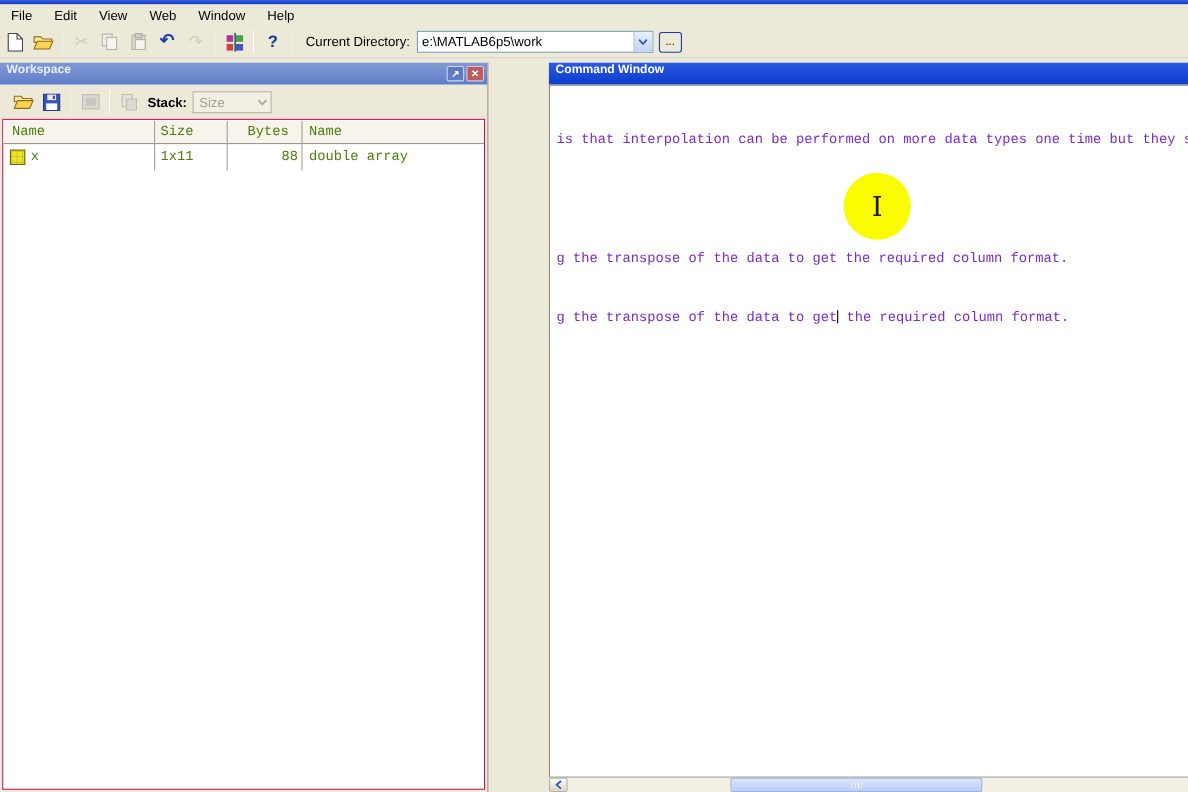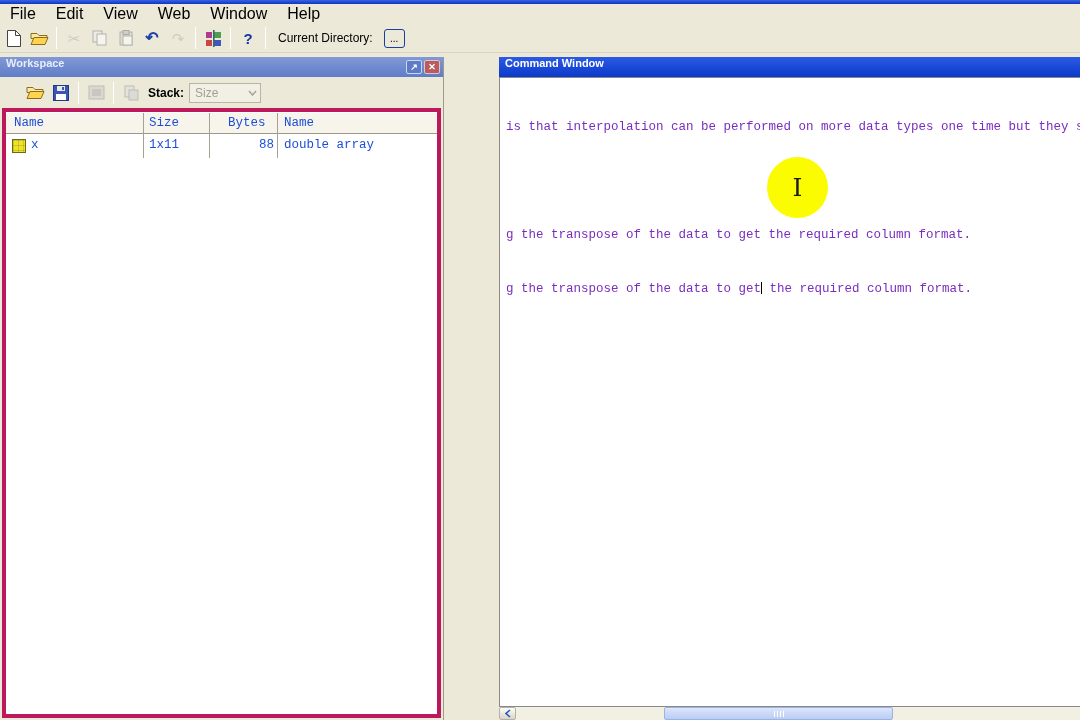--- a/index.html
+++ b/index.html
@@ -6,21 +6,21 @@
   html,body { width:1080px; height:720px; overflow:hidden; }
   body { font-family:"Liberation Sans", sans-serif; background:#ECE9D8; position:relative; }
   .screen { position:absolute; inset:0; width:1080px; height:720px; background:#ECE9D8; }
 
   
   .top-strip { position:absolute; left:0; top:0; width:1080px; height:4px;
     background:linear-gradient(#3A63E0,#0B35C4); }
 
   
   .menubar { position:absolute; left:0; top:4px; width:1080px; height:20px;
-    background:#ECE9D8; display:flex; align-items:center; font-size:16px; color:#000; }
+    background:#ECE9D8; display:flex; align-items:center; font-size:12px; color:#000; }
   .menubar span { padding:2px 10px; cursor:default; }
 
   
   .toolbar { position:absolute; left:0; top:24px; width:1080px; height:29px;
     background:#ECE9D8; display:flex; align-items:center; border-bottom:1px solid #D9D5C6; }
   .tbtn { width:24px; height:24px; display:flex; align-items:center; justify-content:center; margin:0 1px; }
   .sep { width:1px; height:22px; background:#C9C5B4; border-right:1px solid #fff; margin:0 4px; }
   .glyph { font-size:15px; line-height:1; }
   .disabled { color:#B7B3A4 !important; filter:grayscale(1) opacity(.55); }
   .undo-glyph { color:#1D3FA8; font-weight:bold; font-size:16px; }
@@ -42,25 +42,25 @@
   .titlebar.active { background:linear-gradient(#2B5AE4,#0C3ACA); }
   .tb-btns { position:absolute; right:3px; top:3px; display:flex; gap:2px; }
   .tb-btn { width:16px; height:14px; border-radius:2px; display:flex; align-items:center;
     justify-content:center; font-size:9px; color:#fff; font-weight:bold; line-height:1; }
   .undock-i { background:#5F7BC8; border:1px solid #CBD6F0; }
   .close-i  { background:#BA5B60; border:1px solid #D8C8CA; }
   .undock-a { background:#2E57D6; border:1px solid #F0F4FF; }
   .close-a  { background:#E6422A; border:1px solid #F4D7CE; }
 
   
-  .ws-toolbar { position:absolute; left:14px; top:20px; width:100%; height:31px;
+  .ws-toolbar { position:absolute; left:0; top:20px; width:100%; height:31px;
     background:#ECE9D8; display:flex; align-items:center; padding-left:8px; }
   .ws-content { position:absolute; left:2px; top:51px; width:439px; height:610px;
-    background:#fff; border:4px solid #be185d; font-family:"Liberation Mono", monospace;
-    font-size:12.5px; color:#1d4ed8; }
+    background:#fff; border:1px solid #be185d; font-family:"Liberation Mono", monospace;
+    font-size:12.5px; color:#4d7c0f; }
   .tbl-header { position:absolute; left:0; top:1px; width:100%; height:21px;
     background:#F6F4EB; border-bottom:1px solid #9D9A8C; }
   .col-line { position:absolute; top:1px; width:1px; height:45px; background:#A5A294; }
   .hcell, .rcell { position:absolute; top:3px; white-space:nowrap; }
   .tbl-row { position:absolute; left:0; top:23px; width:100%; height:23px; }
   .var-icon { position:absolute; left:6px; top:4px; width:14px; height:14px;
     background:#EFE32A; border:1px solid #6B6B17;
     background-image:linear-gradient(#00000022 1px, transparent 1px),
                      linear-gradient(90deg,#00000022 1px, transparent 1px);
     background-size:5px 5px; }
@@ -167,20 +167,28 @@
             <rect x="8" y="0" width="1.6" height="17" fill="#2A7070"></rect>
           </svg>
       </span>
     </div>
     <div class="sep"></div>
     <div class="tbtn">
       <span class="glyph help-glyph">?</span>
     </div>
     <div class="sep"></div>
     <span class="cd-label">Current Directory:</span>
+    <div class="combo">
+      <span>e:\MATLAB6p5\work</span>
+      <span class="combo-arrow-btn">
+        <svg width="9" height="6" viewBox="0 0 9 6">
+            <path d="M1 1l3.5 4L8 1" fill="none" stroke="#35589E" stroke-width="1.6"></path>
+          </svg>
+      </span>
+    </div>
     <div class="browse-btn">...</div>
   </div>
 
   <div class="panel" style="left:0; top:57px; width:443px; height:663px;">
     <div class="titlebar inactive">
       <span>Workspace</span>
       <span class="tb-btns">
         <span class="tb-btn undock-i">↗</span>
         <span class="tb-btn close-i">✕</span>
       </span>

